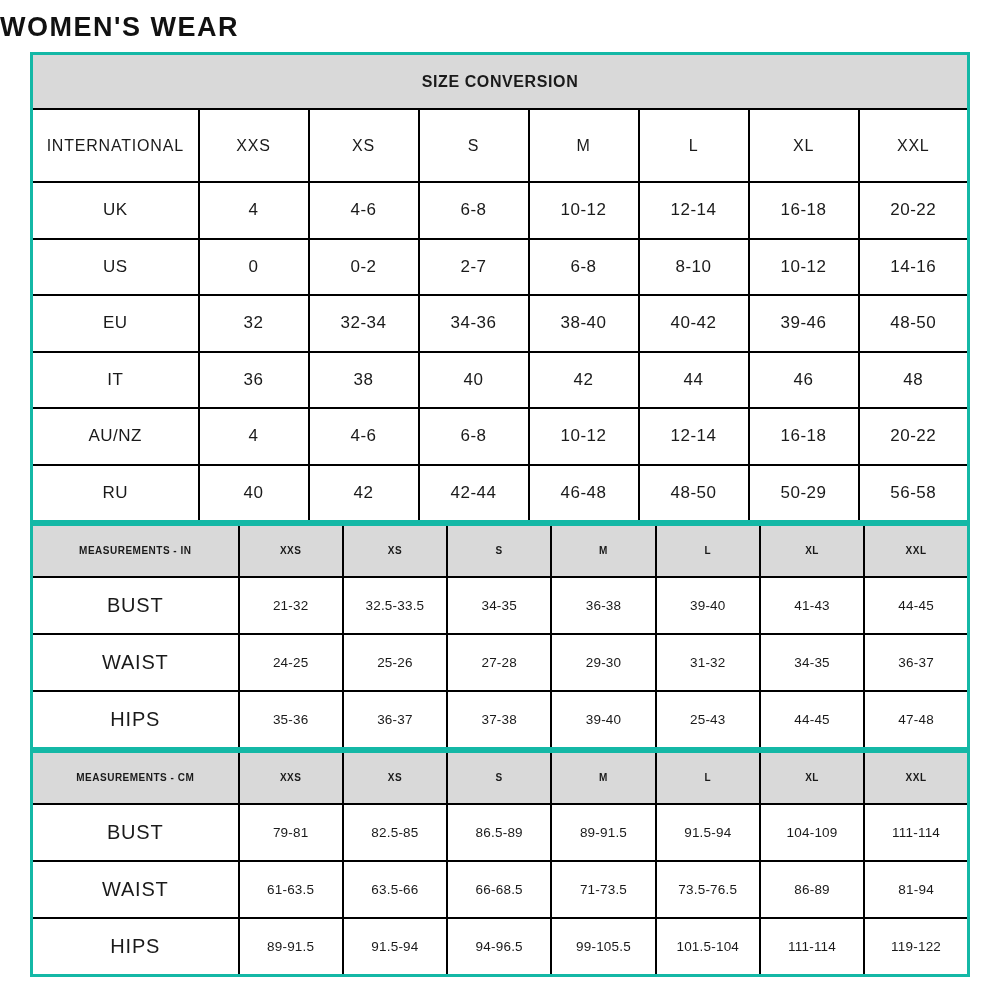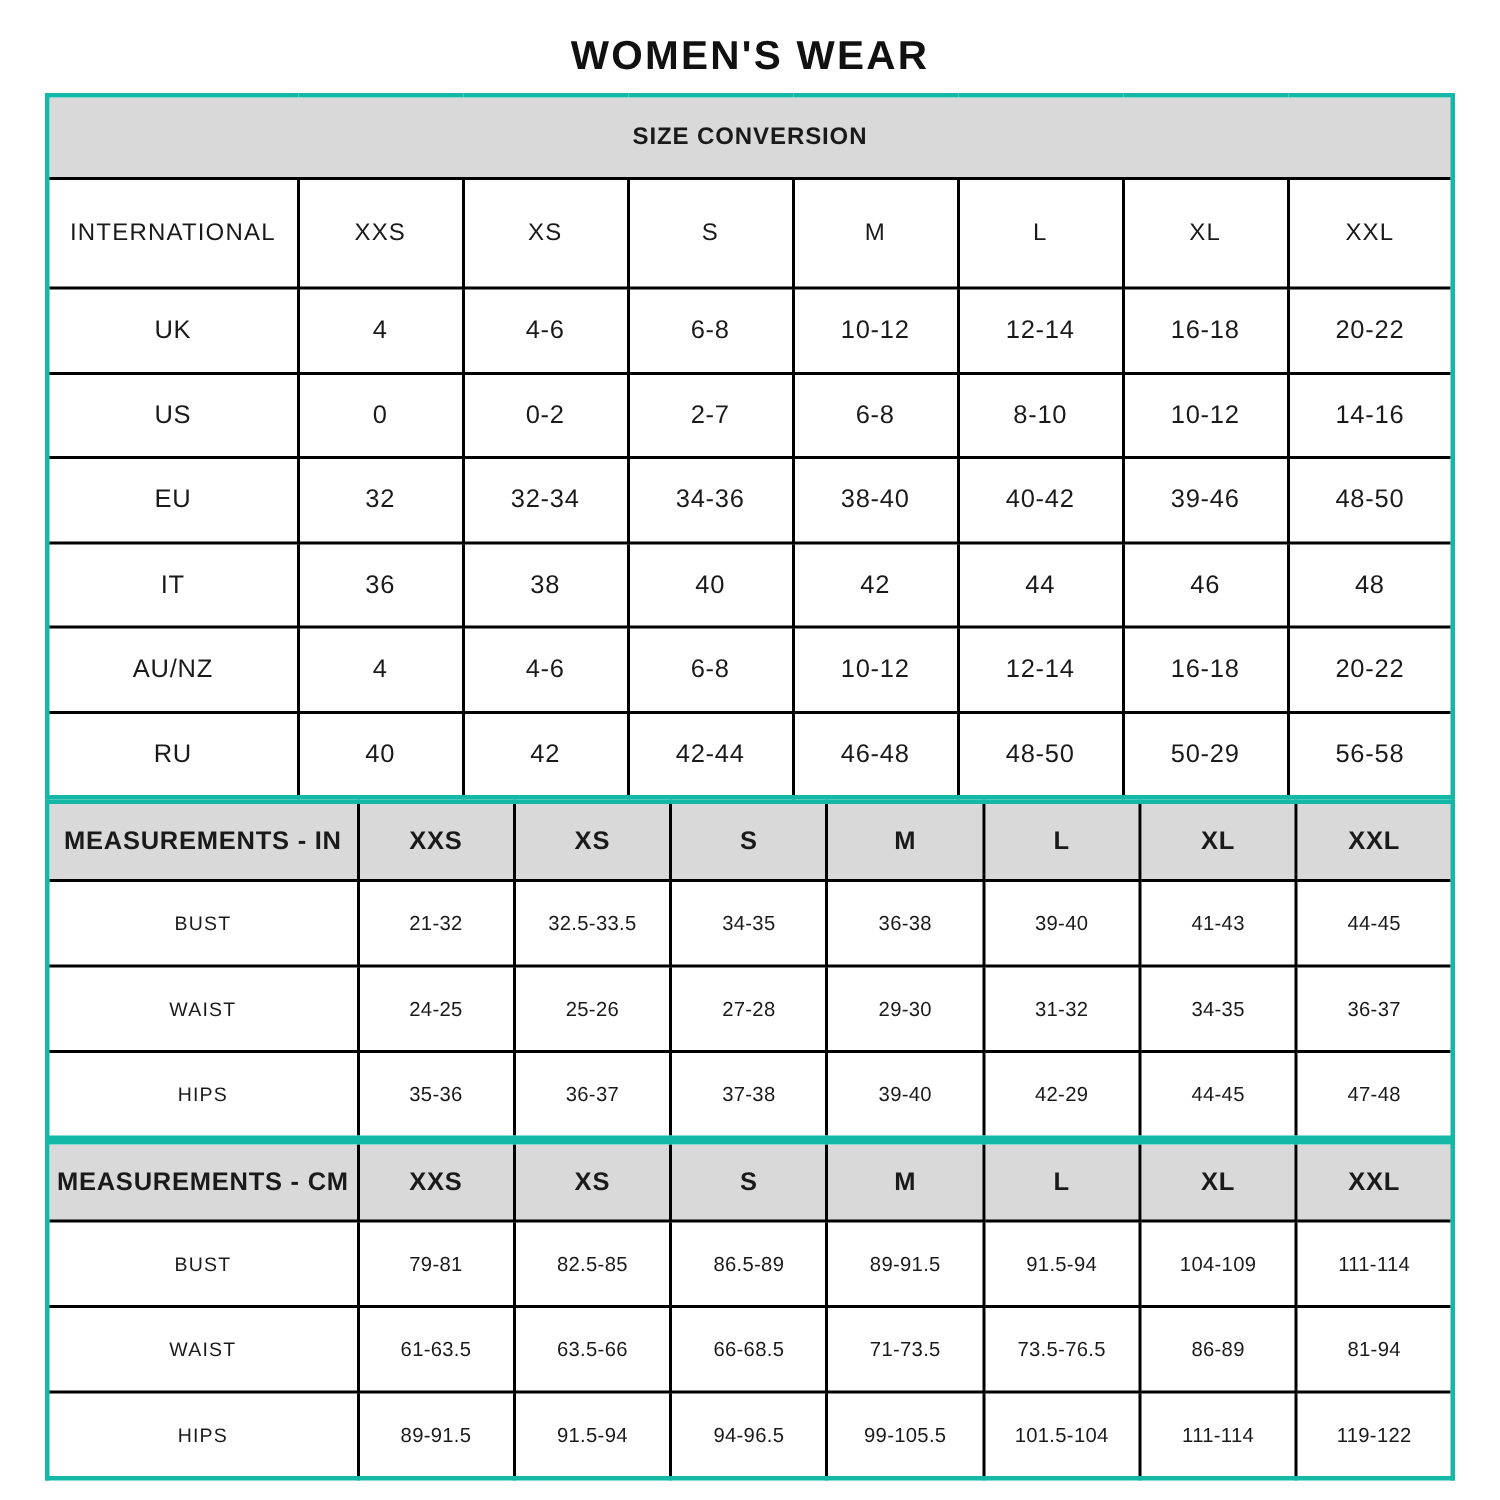--- a/index.html
+++ b/index.html
@@ -11,23 +11,23 @@
   }
   .page {
     width: 1000px;
     height: 1000px;
     box-sizing: border-box;
     background: #ffffff;
     overflow: hidden;
   }
   .page-title {
     margin: 0;
-    padding-top: 22px;
+    padding-top: 12px;
     height: 40px;
-    text-align: center;
+    text-align: left;
     font-size: 27px;
     font-weight: bold;
     letter-spacing: 1.5px;
     color: #111111;
   }
   table.tbl {
     width: 940px;
     margin: 0 auto;
     border-collapse: collapse;
     table-layout: fixed;
@@ -57,27 +57,27 @@
     font-size: 16px;
     letter-spacing: 0.8px;
   }
   .tbl-conv td { font-size: 17px; letter-spacing: 0.5px; }
   
   .tbl-meas { margin-top: 9px; }
   .tbl-meas thead tr { height: 53px; }
   .tbl-meas th {
     background: #d9d9d9;
     font-weight: bold;
-    font-size: 17px;
+    font-size: 10px;
     letter-spacing: 0.5px;
   }
   .tbl-meas tbody tr { height: 57px; }
   .tbl-meas tbody td { font-size: 13.5px; letter-spacing: 0.2px; }
   .tbl-meas tbody td.row-label {
-    font-size: 13px;
+    font-size: 20px;
     letter-spacing: 0.8px;
     text-align: center;
   }
 </style>
 </head>
 <body>
 
 <div class="page">
 
   <h1 class="page-title">WOMEN'S WEAR</h1>
@@ -215,21 +215,21 @@
           <td>31-32</td>
           <td>34-35</td>
           <td>36-37</td>
         </tr>
         <tr>
           <td class="row-label">HIPS</td>
           <td>35-36</td>
           <td>36-37</td>
           <td>37-38</td>
           <td>39-40</td>
-          <td>42-29</td>
+          <td>25-43</td>
           <td>44-45</td>
           <td>47-48</td>
         </tr>
       </tbody>
     </table>
 
   <table class="tbl tbl-meas">
     <colgroup>
       <col style="width:207px">
       <col>

